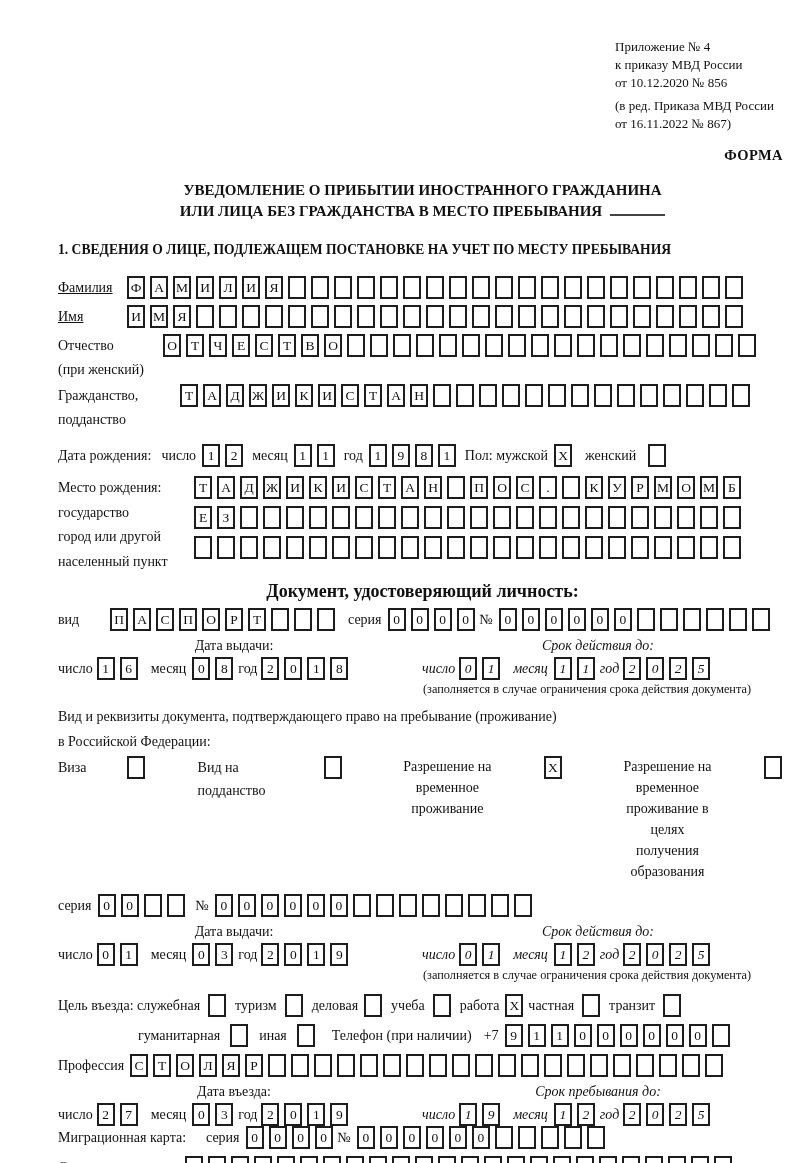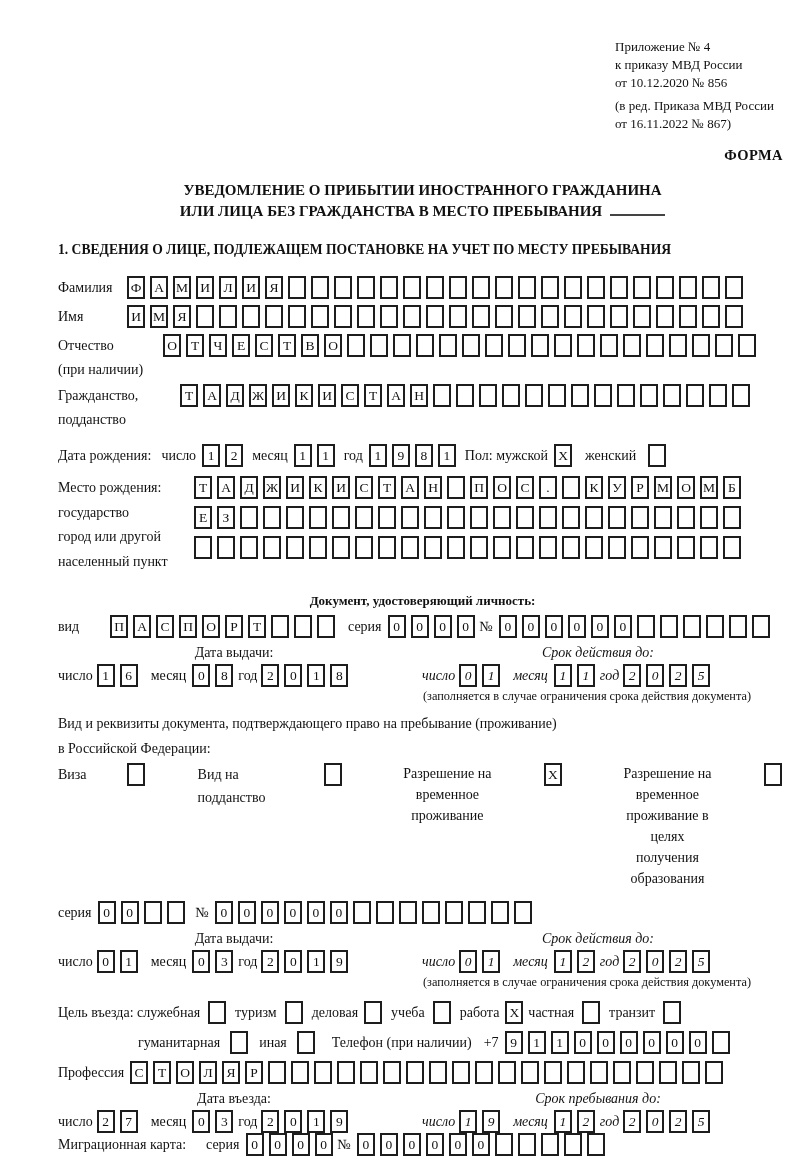--- a/index.html
+++ b/index.html
@@ -26,37 +26,37 @@
   .apx { margin-left:557px; font-size:13px; line-height:18px; }
   .apx .gap { margin-top:5px; }
   .forma { text-align:right; font-weight:bold; font-size:14.5px; margin-top:14px; padding-right:4px; letter-spacing:0.4px; }
 
   .title { text-align:center; font-weight:bold; font-size:15px; line-height:21px; margin-top:16px; }
   .title-underline { display:inline-block; width:55px; border-bottom:2px solid #444; height:13px; margin-left:8px; }
 
   .sec { font-weight:bold; font-size:13.6px; margin-top:20px; }
 
   .row-surname { margin-top:18px; }
-  .row-surname .lbl, .row-name .lbl { width:69px; flex-shrink:0; }
+  .row-surname .lbl, .row-name .lbl { width:69px; flex-shrink:0;text-decoration:underline; }
   .row-name { margin-top:6px; }
 
   .lblcol { flex-shrink:0; font-size:14px; line-height:24px; }
   .row-patronymic { margin-top:6px; }
   .row-patronymic .lblcol { width:105px; }
   .row-citizenship { margin-top:2px; }
   .row-citizenship .lblcol { width:122px; }
 
   .row-birthdate { margin-top:12px; }
   .ml4{margin-left:4px;} .ml6{margin-left:6px;} .ml8{margin-left:8px;} .ml10{margin-left:10px;} .ml12{margin-left:12px;}
 
   .birthplace { margin-top:9px; }
   .birthplace .lblcol { width:136px; line-height:24.5px; }
   .bp-cells .cells.block { margin-bottom:7px; }
 
-  .doc-heading { text-align:center; font-weight:bold; font-size:13px; margin-top:19px; }
+  .doc-heading { text-align:center; font-weight:bold; font-size:18px; margin-top:7px; }
   .row-dockind { margin-top:6px; }
   .row-dockind .lbl.vid { width:52px; flex-shrink:0; }
 
   .dates { display:flex; margin-top:7px; }
   .dates .dcol { width:352px; }
   .dates .dcol.right { margin-left:12px;font-style:italic; }
   .dhead { text-align:center; font-size:14px; margin-bottom:3px; }
   .drow { display:flex; align-items:center; white-space:nowrap; }
   .cap { font-size:12.3px; margin-top:2px; margin-left:auto; width:400px; text-align:center; }
 
@@ -106,21 +106,21 @@
   </div>
 
   <div class="r row-name">
     <span class="lbl">Имя</span>
     <span class="cells"><span class="cell">И</span><span class="cell">М</span><span class="cell">Я</span><span class="cell"></span><span class="cell"></span><span class="cell"></span><span class="cell"></span><span class="cell"></span><span class="cell"></span><span class="cell"></span><span class="cell"></span><span class="cell"></span><span class="cell"></span><span class="cell"></span><span class="cell"></span><span class="cell"></span><span class="cell"></span><span class="cell"></span><span class="cell"></span><span class="cell"></span><span class="cell"></span><span class="cell"></span><span class="cell"></span><span class="cell"></span><span class="cell"></span><span class="cell"></span><span class="cell"></span></span>
   </div>
 
   <div class="rt row-patronymic">
     <span class="lblcol">
       <div>Отчество</div>
-      <div>(при наличии)</div>
+      <div>(при женский)</div>
     </span>
     <span class="cells"><span class="cell">О</span><span class="cell">Т</span><span class="cell">Ч</span><span class="cell">Е</span><span class="cell">С</span><span class="cell">Т</span><span class="cell">В</span><span class="cell">О</span><span class="cell"></span><span class="cell"></span><span class="cell"></span><span class="cell"></span><span class="cell"></span><span class="cell"></span><span class="cell"></span><span class="cell"></span><span class="cell"></span><span class="cell"></span><span class="cell"></span><span class="cell"></span><span class="cell"></span><span class="cell"></span><span class="cell"></span><span class="cell"></span><span class="cell"></span><span class="cell"></span></span>
   </div>
 
   <div class="rt row-citizenship">
     <span class="lblcol">
       <div>Гражданство,</div>
       <div>подданство</div>
     </span>
     <span class="cells"><span class="cell">Т</span><span class="cell">А</span><span class="cell">Д</span><span class="cell">Ж</span><span class="cell">И</span><span class="cell">К</span><span class="cell">И</span><span class="cell">С</span><span class="cell">Т</span><span class="cell">А</span><span class="cell">Н</span><span class="cell"></span><span class="cell"></span><span class="cell"></span><span class="cell"></span><span class="cell"></span><span class="cell"></span><span class="cell"></span><span class="cell"></span><span class="cell"></span><span class="cell"></span><span class="cell"></span><span class="cell"></span><span class="cell"></span><span class="cell"></span></span>

